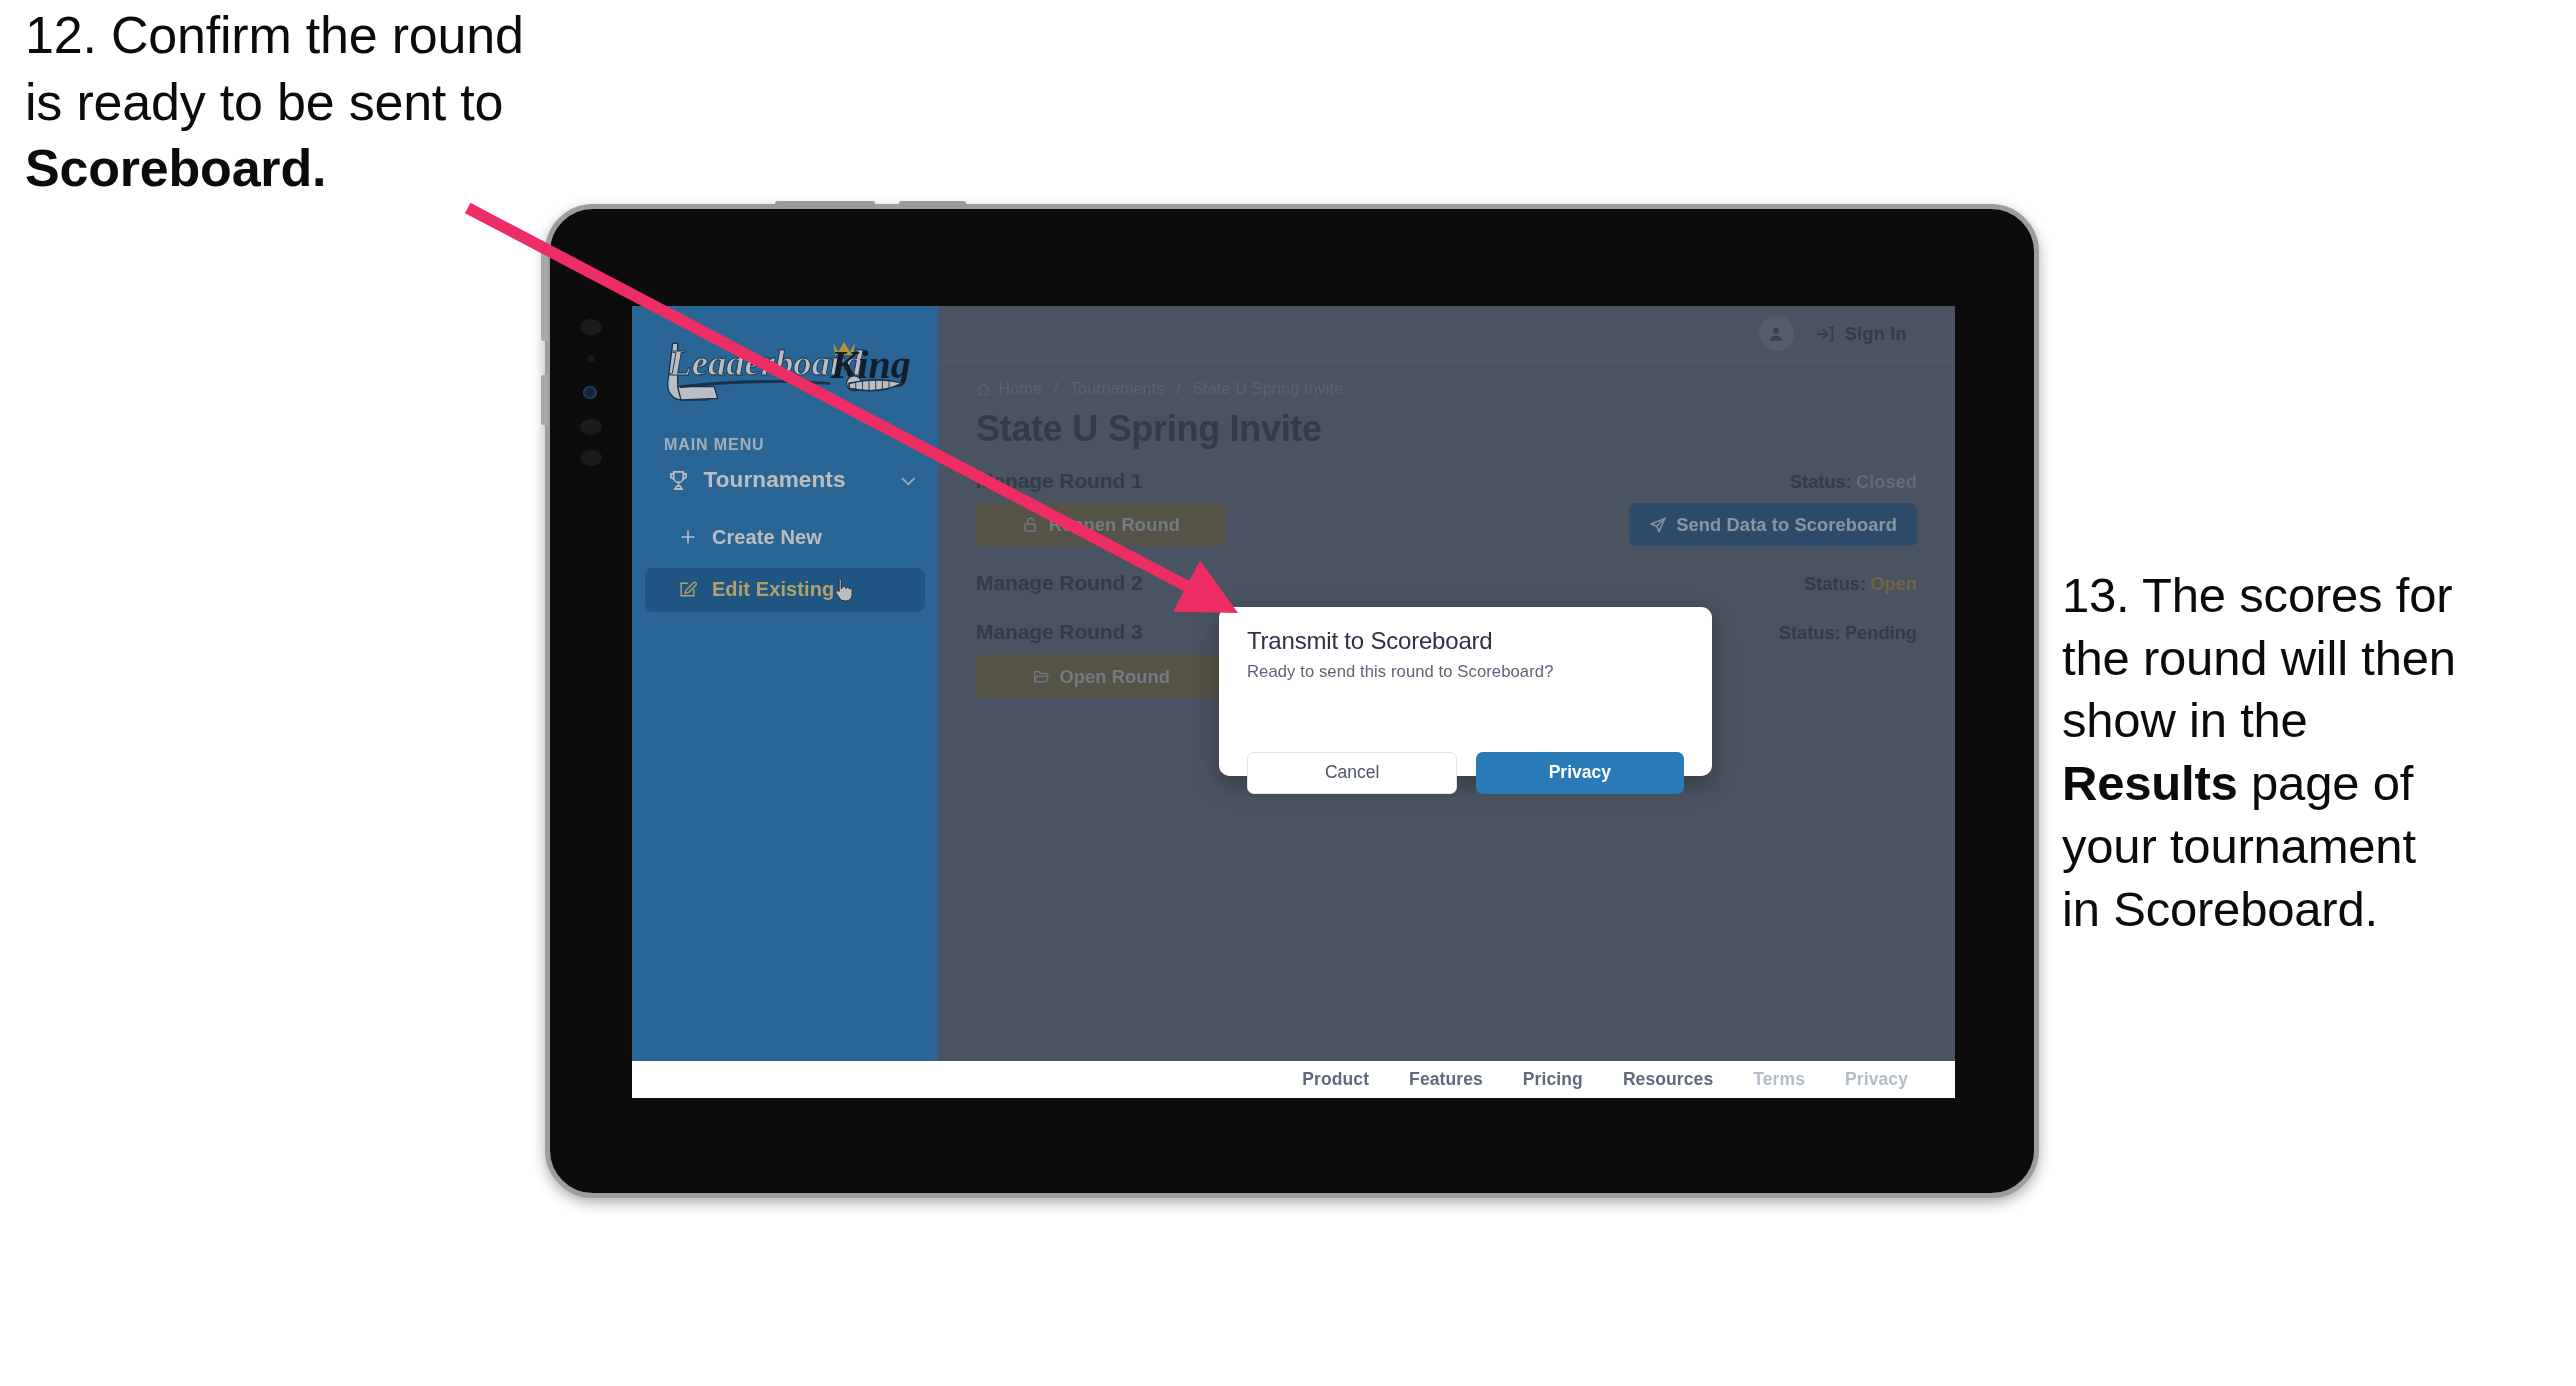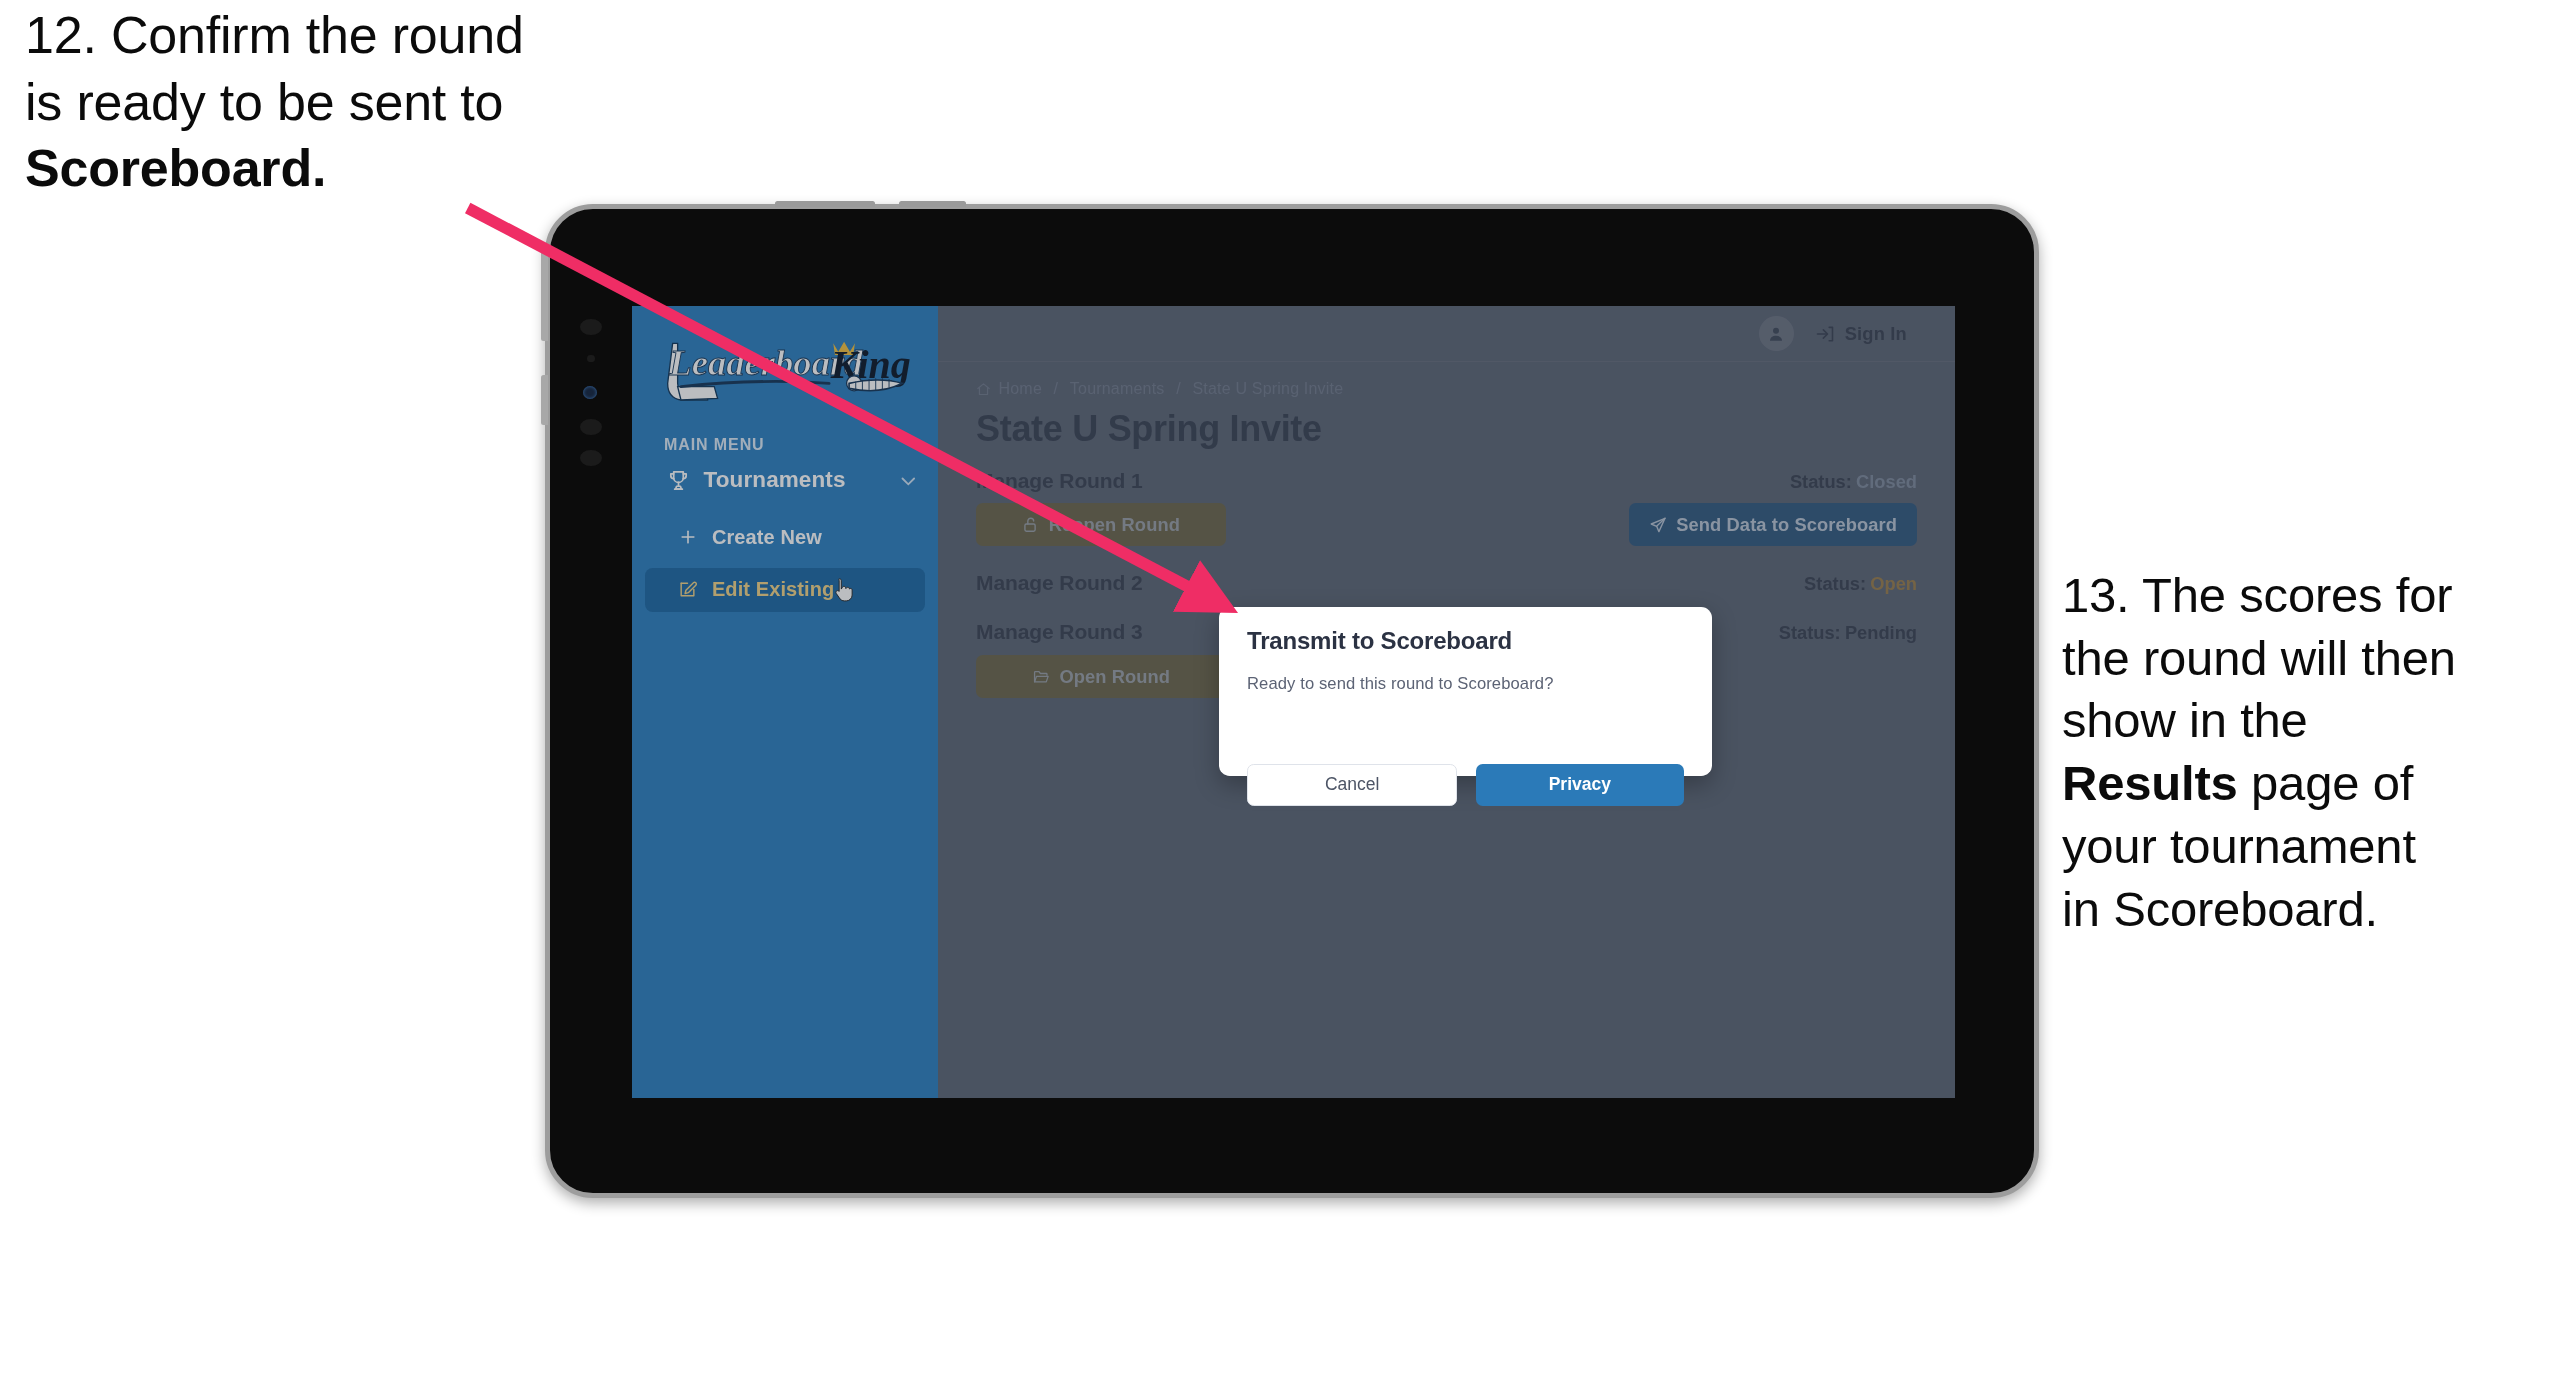--- a/index.html
+++ b/index.html
@@ -341,24 +341,24 @@
     width: 493px;
     height: 169px;
     background: #ffffff;
     border-radius: 10.8px;
     box-shadow: 0 8.3px 25px rgba(0,0,0,0.28);
     padding: 20px 28px;
     box-sizing: border-box;
   }
   #modal-title {
     font-size: 24px;
-    font-weight: 700;
+    font-weight: 400;
     color: #2b3243;
     letter-spacing: -0.2px;
-    margin-bottom: 19px;
+    margin-bottom: 7px;
   }
   #modal-msg {
     font-size: 16.6px;
     color: #5c6375;
     letter-spacing: 0.1px;
     margin-bottom: 21.6px;
   }
   #modal-actions {
     display: flex;
     gap: 18.3px;
@@ -584,20 +584,28 @@
             <div style="min-width:250px;"></div>
           </div>
         </div>
 
       </div>
     </div>
 
     <div id="modal-overlay"></div>
   </div>
 
+  <div id="footer">
+    <span class="f-link">Product</span>
+    <span class="f-link">Features</span>
+    <span class="f-link">Pricing</span>
+    <span class="f-link">Resources</span>
+    <span class="f-link muted">Terms</span>
+    <span class="f-link muted">Privacy</span>
+  </div>
 </div>
 
 <div id="modal">
   <div id="modal-title">Transmit to Scoreboard</div>
   <div id="modal-msg">Ready to send this round to Scoreboard?</div>
   <div id="modal-actions">
     <div class="m-btn" id="cancel-btn">Cancel</div>
     <div class="m-btn" id="confirm-btn">Privacy</div>
   </div>
 </div>

